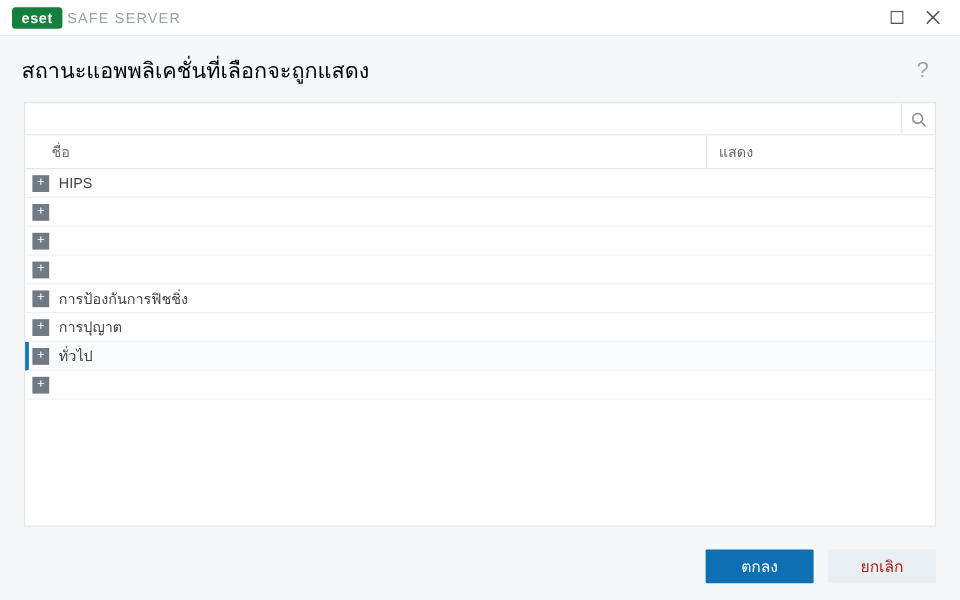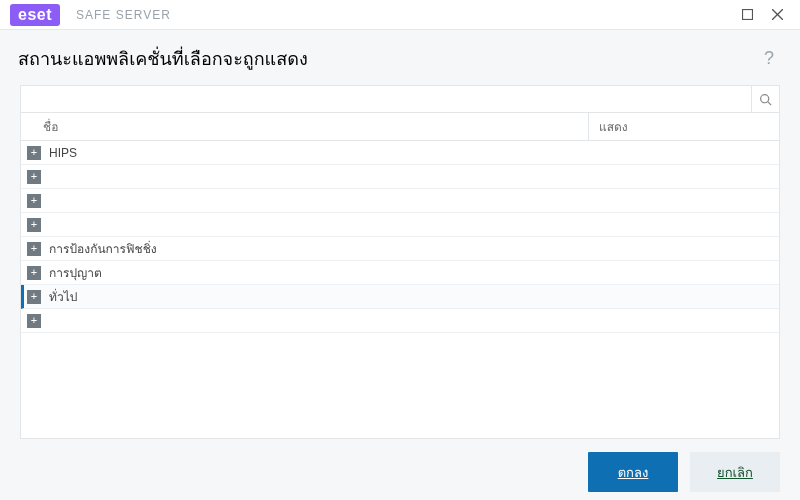--- a/index.html
+++ b/index.html
@@ -1,19 +1,19 @@
 <!DOCTYPE html>
 <html><head>
 <meta charset="utf-8">
 <style>
   * { box-sizing: border-box; margin: 0; padding: 0; }
   html, body { width: 800px; height: 500px; font-family: "Segoe UI", Tahoma, sans-serif; background: #f5f7f9; overflow: hidden; }
   .titlebar { height: 30px; display: flex; align-items: center; padding: 0 8px 0 10px; background: #fff; border-bottom: 1px solid #e5e8eb; }
-  .brand-badge { background: #8b5cf6; color: #fff; font-weight: bold; font-size: 16px; letter-spacing: 0.5px; padding: 2px 8px; border-radius: 3px; }
-  .brand-text { color: #9aa3ab; font-size: 12px; letter-spacing: 1px; margin-left: 16px; font-weight: 500; }
+  .brand-badge { background: #15803d; color: #fff; font-weight: bold; font-size: 12px; letter-spacing: 0.5px; padding: 2px 8px; border-radius: 3px; }
+  .brand-text { color: #9aa3ab; font-size: 12px; letter-spacing: 1px; margin-left: 4px; font-weight: 500; }
   .titlebar-spacer { flex: 1; }
   .win-btn { width: 30px; height: 30px; display: flex; align-items: center; justify-content: center; color: #555; cursor: pointer; }
   .win-btn svg { width: 11px; height: 11px; }
   .header-row { display: flex; align-items: center; padding: 14px 22px 12px 18px; }
   .page-title { font-size: 18px; color: #000000; font-weight: 400; }
   .header-spacer { flex: 1; }
   .help-q { color: #9aa3ab; font-size: 18px; cursor: pointer; padding: 0 4px; }
   .content { padding: 0 20px; }
   .search-row { display: flex; background: #fff; border: 1px solid #e2e6e9; }
   .search-input { flex: 1; height: 26px; border: none; outline: none; padding: 0 8px; font-size: 13px; background: transparent; }
@@ -23,23 +23,23 @@
   .thead { display: flex; height: 28px; border-bottom: 1px solid #e2e6e9; font-size: 12px; color: #6a6a6a; }
   .th-name { flex: 1; display: flex; align-items: center; padding-left: 22px; border-right: 1px solid #e2e6e9; }
   .th-show { width: 190px; display: flex; align-items: center; padding-left: 10px; font-family: Liberation Serif, serif; }
   .tbody { }
   .trow { display: flex; align-items: center; height: 24px; border-bottom: 1px solid #eef1f3; font-size: 12px; color: #444; padding-left: 6px; }
   .trow.selected { border-left: 3px solid #0f6fb3; padding-left: 3px; background: #f9fbfd; }
   .expand { width: 14px; height: 14px; display: flex; align-items: center; justify-content: center; background: #6f7a82; color: #fff; font-size: 11px; line-height: 1; margin-right: 8px; cursor: pointer; }
   .trow-label { flex: 1; }
   .tbody-filler { height: 105px; }
   .footer { position: absolute; bottom: 0; left: 0; right: 0; height: 56px; display: flex; align-items: center; justify-content: flex-end; padding: 0 20px; gap: 12px; }
-  .btn { min-width: 90px; height: 40px; display: flex; align-items: center; justify-content: center; font-size: 13px; border-radius: 1px; cursor: pointer; text-decoration: underline; }
+  .btn { min-width: 90px; height: 28px; display: flex; align-items: center; justify-content: center; font-size: 13px; border-radius: 1px; cursor: pointer; }
   .btn-primary { background: #0f6fb3; color: #fff; }
-  .btn-secondary { background: #e9eef2; color: #14532d; }
+  .btn-secondary { background: #e9eef2; color: #b91c1c; }
 </style>
 </head>
 <body>
 
 <div class="titlebar">
   <span class="brand-badge">eset</span>
   <span class="brand-text">SAFE SERVER</span>
   <div class="titlebar-spacer"></div>
   <div class="win-btn" title="Maximize">
     <svg viewBox="0 0 10 10">

